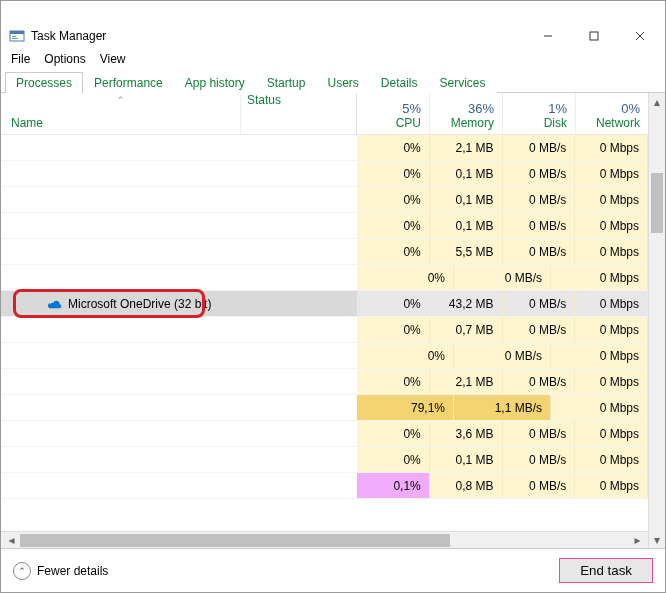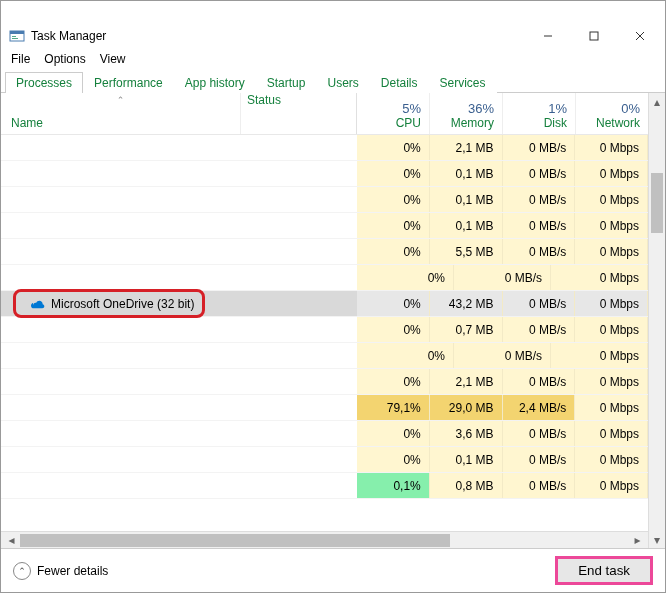--- a/index.html
+++ b/index.html
@@ -112,37 +112,37 @@
   
   .tbody { flex:1; overflow:hidden; }
   .row {
     display: flex;
     height: 26px;
     align-items: center;
     border-bottom: 1px solid #f3f3f3;
   }
   .cell-name {
     width: 240px;
-    padding-left: 28px;
+    padding-left: 45px;
     display:flex; align-items:center; gap:6px;
     overflow:hidden; white-space:nowrap;
   }
   .cell-status { width: 116px; border-right:1px solid #e0e0e0; }
   .cell-metric {
     flex:1;
     text-align:right;
     padding-right:8px;
     border-right:1px solid #f3eac6;
     background:#fff6d0;
     height:100%;
     display:flex;
     align-items:center;
     justify-content:flex-end;
   }
-  .cell-metric.dark { background:#86efac; }
+  .cell-metric.dark { background:#f0abfc; }
   .cell-metric.darker { background:#f3d470; }
   .row.selected { background:#d9d9d9; }
   .row.selected .cell-name, .row.selected .cell-status { background:#d9d9d9; }
   .row.selected .cell-metric { background:#e7e7e7; }
   .row.blurred .cell-name { filter: blur(3px); opacity:0.5; }
   .row .proc-icon { width:16px; height:16px; display:inline-block; }
   .highlight-frame {
     position:absolute;
     border:3px solid #d62027;
     border-radius:8px;
@@ -173,21 +173,21 @@
     display:flex; align-items:center; gap:6px;
     cursor:default;
   }
   .fewer-circle {
     width:18px; height:18px; border:1px solid #888; border-radius:50%;
     display:inline-flex; align-items:center; justify-content:center; font-size:9px; color:#444;
   }
   .footer .spacer { flex:1; }
   .end-task {
     padding: 4px 20px;
-    border:3px solid #ec4899;
+    border:1px solid #ec4899;
     background:#e7e7e7;
     cursor:default;
   }
   .onedrive-icon svg { width:16px; height:16px; }
 </style>
 </head>
 <body>
 
 <div class="titlebar">
   <span class="title-icon">
@@ -374,22 +374,21 @@
           <div class="cell-metric">0 MB/s</div>
           <div class="cell-metric">0 Mbps</div>
         </div>
         <div class="row blurred">
           <div class="cell-name">
             <span class="proc-icon"></span>
             <span></span>
           </div>
           <div class="cell-status"></div>
           <div class="cell-metric darker">79,1%</div>
-          <div class="cell-metric darker">29,0 MB</div>
-          <div class="cell-metric darker">2,4 MB/s</div>
+          <div class="cell-metric darker">1,1 MB/s</div>
           <div class="cell-metric">0 Mbps</div>
         </div>
         <div class="row blurred">
           <div class="cell-name">
             <span class="proc-icon"></span>
             <span></span>
           </div>
           <div class="cell-status"></div>
           <div class="cell-metric">0%</div>
           <div class="cell-metric">3,6 MB</div>

